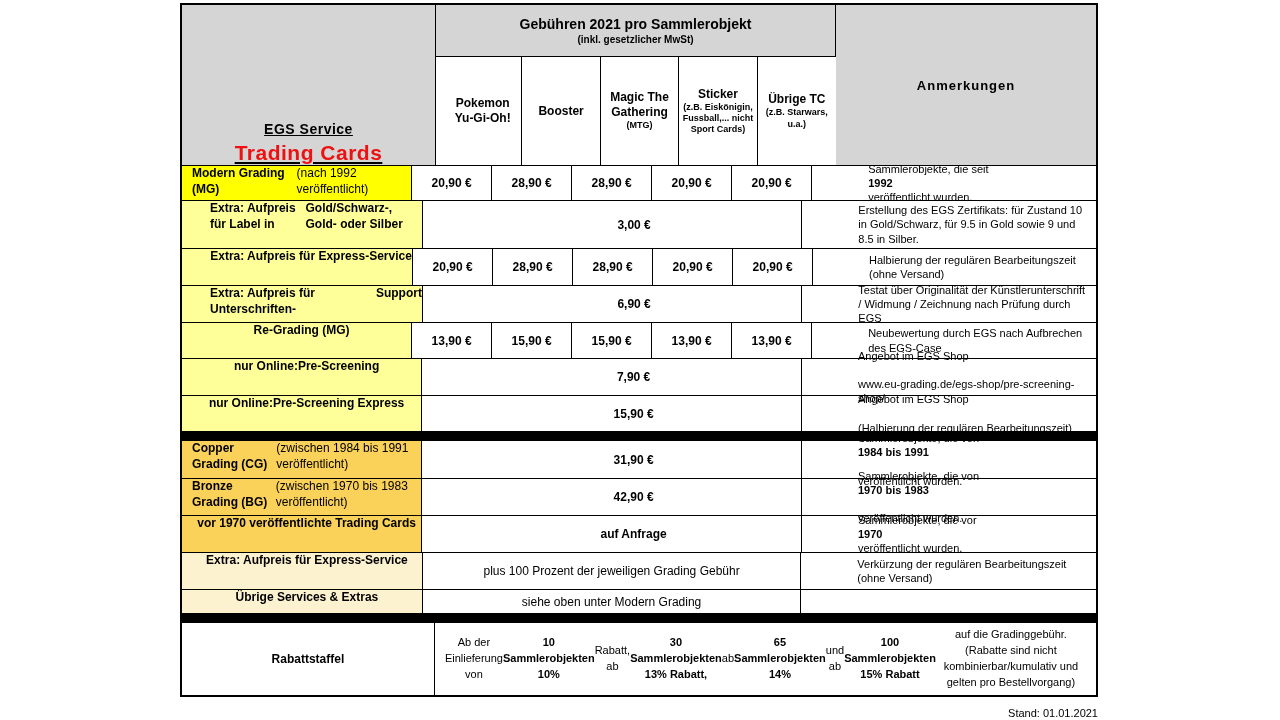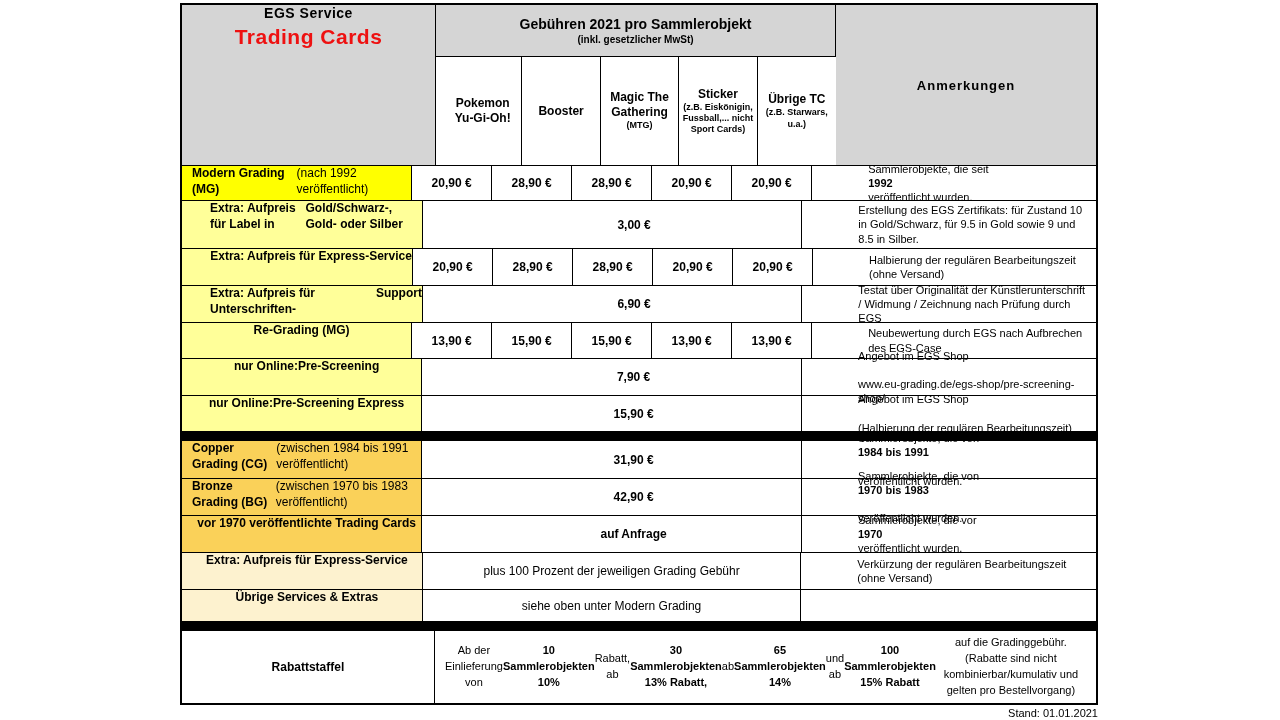--- a/index.html
+++ b/index.html
@@ -3,21 +3,21 @@
 <meta charset="utf-8">
 <style>
   * { margin:0; padding:0; box-sizing:border-box; }
   html,body { width:1280px; height:720px; background:#ffffff; overflow:hidden;
               font-family:"Liberation Sans", sans-serif; color:#000; }
   .table-wrap { position:absolute; left:180px; top:3px; width:918px; border:2px solid #000; background:#fff; }
 
   
   .hrow { display:flex; height:160px; }
   .egs-cell { width:254px; background:var(--gray); border-right:1px solid #000;
-              display:flex; flex-direction:column; align-items:center; justify-content:flex-start; }
+              display:flex; flex-direction:column; align-items:center; justify-content:flex-end;text-decoration:underline; }
   .egs-service { font-size:14px; font-weight:bold; letter-spacing:.5px; }
   .egs-product { font-size:21px; font-weight:bold; color:var(--red); margin-top:4px; letter-spacing:.5px; }
   .fees-block { width:400px; display:flex; flex-direction:column; }
   .fees-title-cell { height:52px; background:var(--gray); border-bottom:1px solid #000; border-right:1px solid #000;
                      display:flex; flex-direction:column; align-items:center; justify-content:center; }
   .fees-title { font-size:14px; font-weight:bold; }
   .fees-sub { font-size:10px; font-weight:bold; margin-top:2px; }
   .colheads { display:flex; height:108px;padding-left:8px; }
   .colhead { width:80px; border-right:1px solid #000; display:flex; flex-direction:column;
              align-items:center; justify-content:center; text-align:center; background:#fff; }
@@ -249,21 +249,21 @@
   <div class="row" style="height:37px;">
     <div class="lab c-cream">
         <b>Extra: Aufpreis für  Express-Service</b>
       </div>
     <div class="pmerge">plus 100 Prozent der jeweiligen Grading Gebühr</div>
     <div class="note">
         <span>Verkürzung der regulären Bearbeitungszeit (ohne Versand)</span>
       </div>
   </div>
 
-  <div class="row" style="height:32px;">
+  <div class="row" style="height:24px;">
     <div class="lab c-cream">
         <b>Übrige Services &amp; Extras</b>
       </div>
     <div class="pmerge">siehe oben unter Modern Grading</div>
     <div class="note"></div>
   </div>
 
   <div class="bar"></div>
 
   <div class="row row13" style="border-top:none;">

